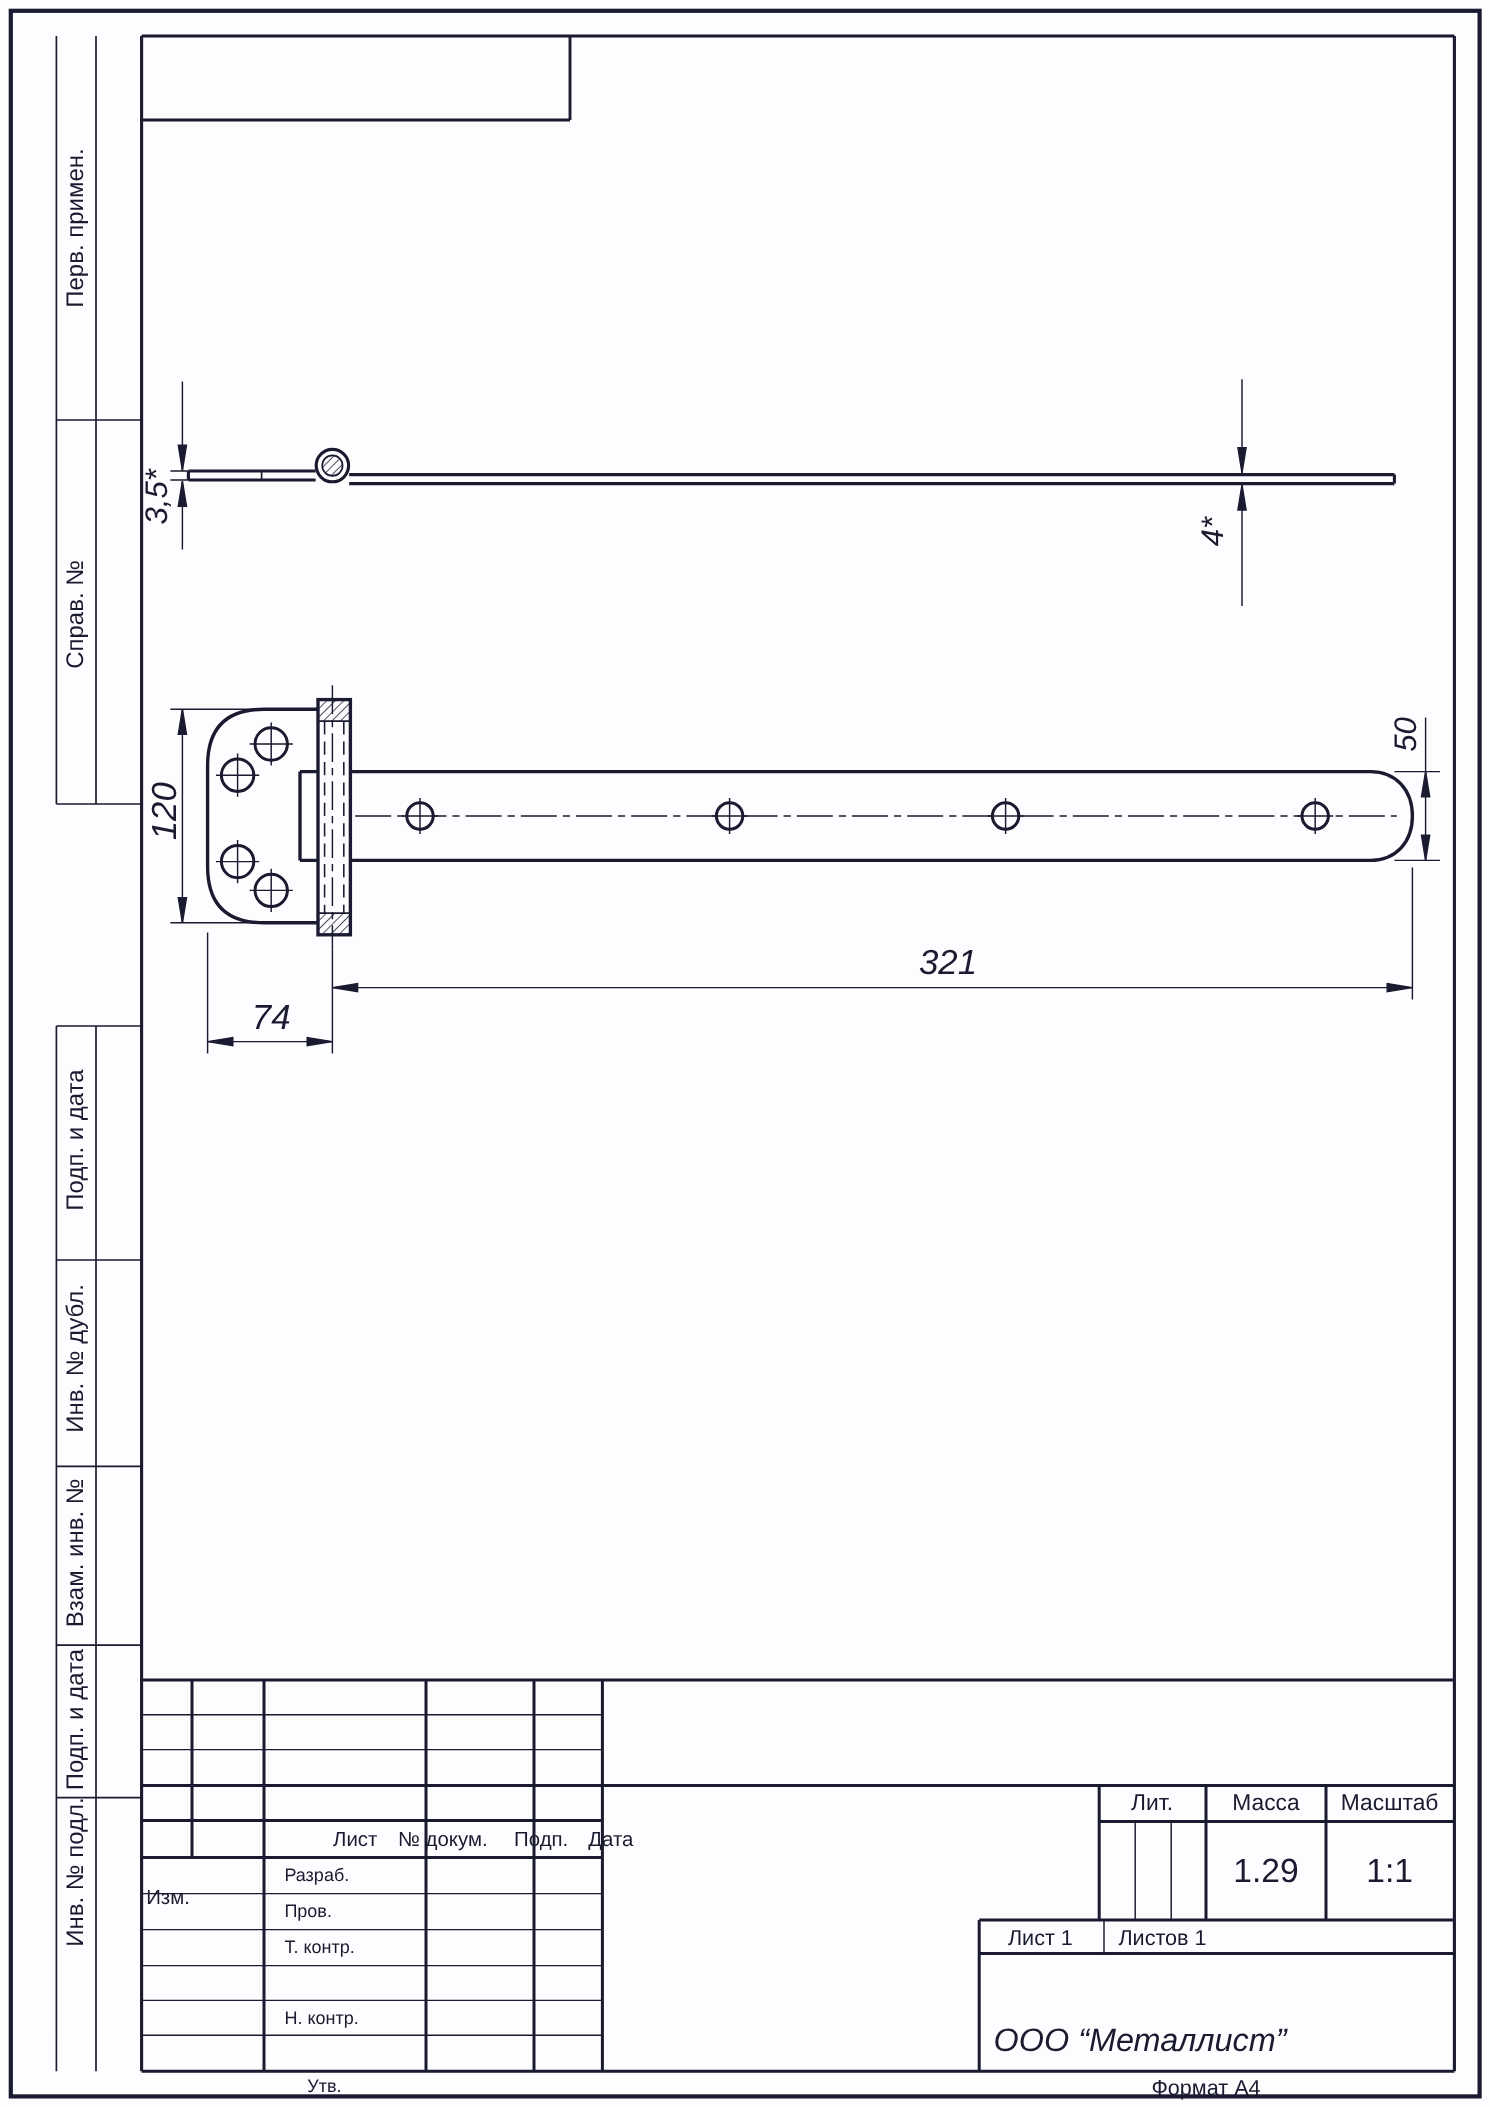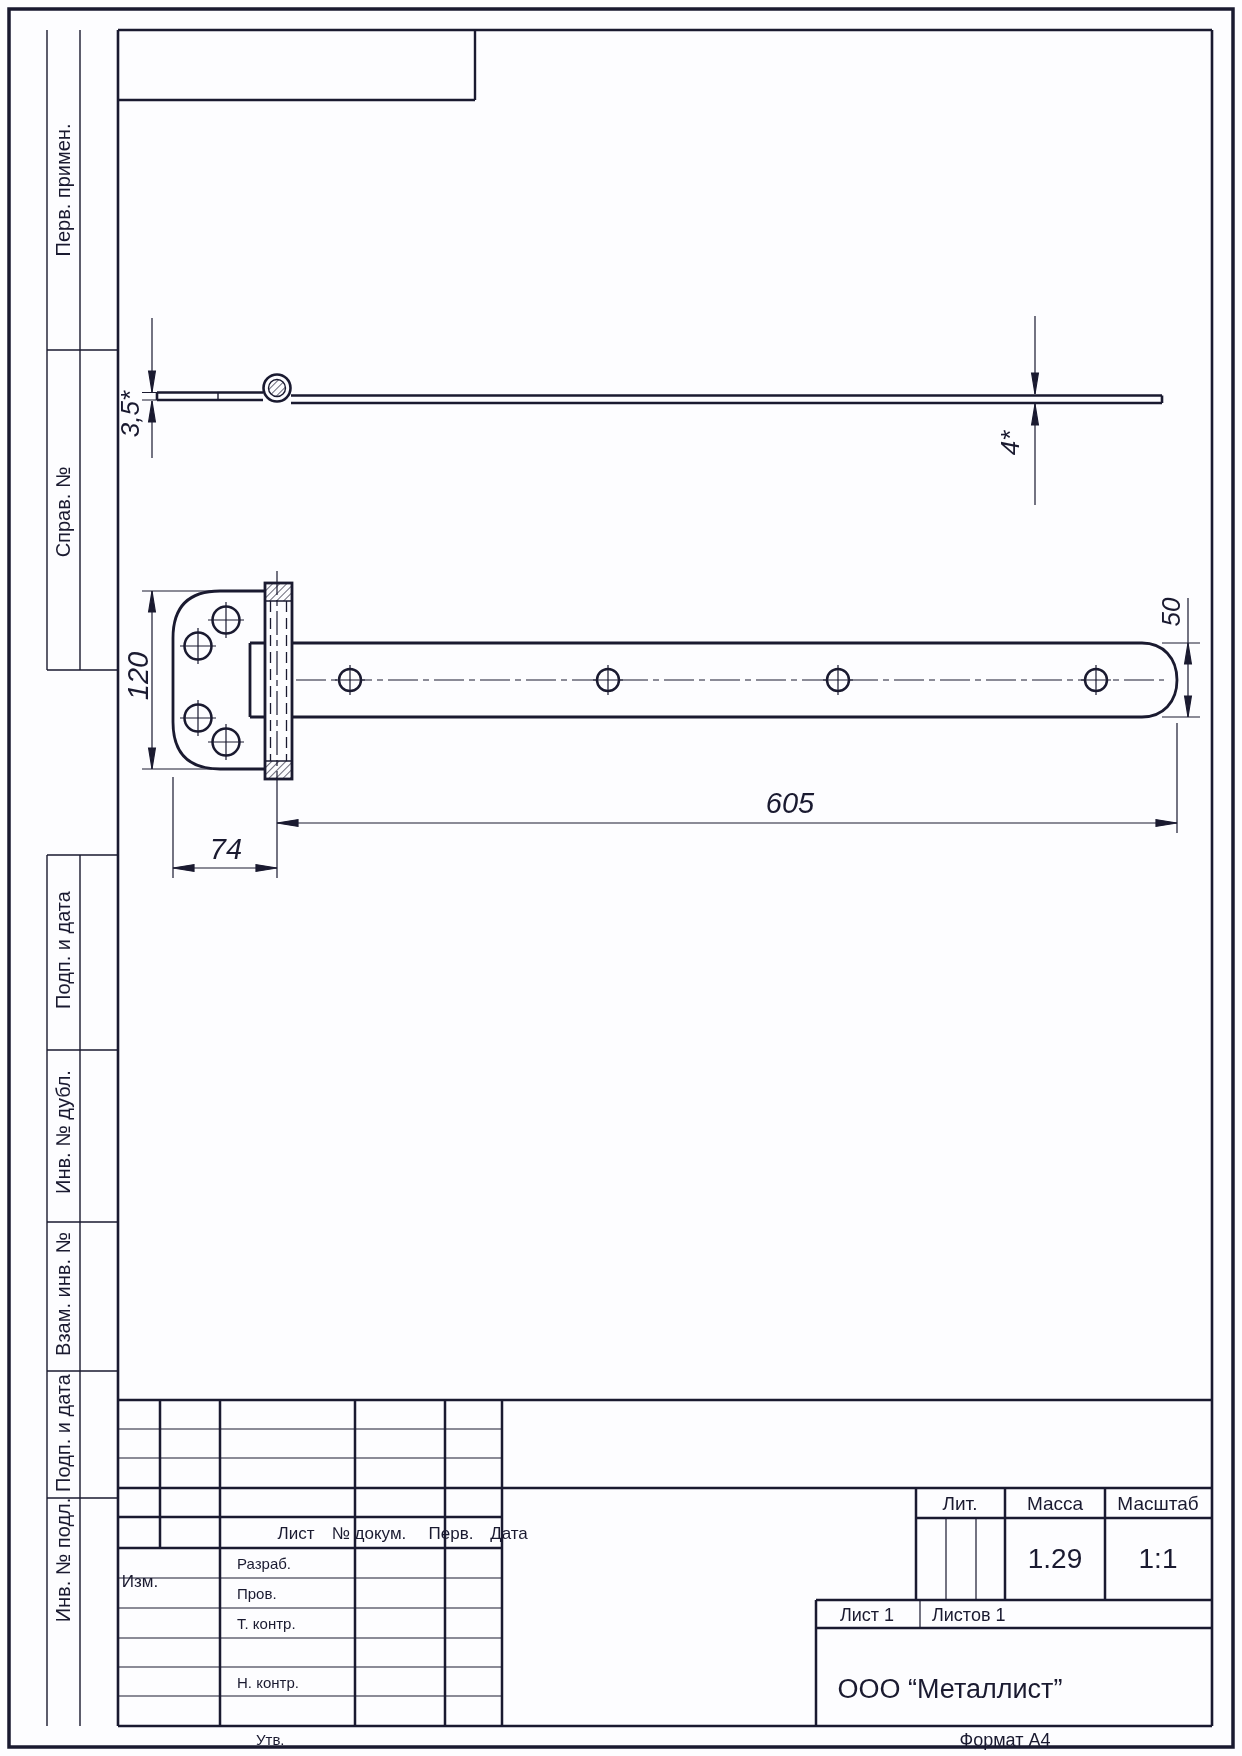--- a/index.html
+++ b/index.html
@@ -12,21 +12,21 @@
   .tl{transform:translate(0,-50%);}
   .lbl{font-size:20px;}
   .tb{font-size:17px;}
   .role{font-size:15px;}
   .hdr{font-size:19px;}
   .dim{font-style:italic;font-size:29px;}
   .dimsm{font-style:italic;font-size:26px;}
   .title{font-style:italic;font-size:30px;letter-spacing:1px;}
   .val{font-size:28px;}
   .sheet{font-size:18px;}
-  .org{font-size:27px;}
+  .org{font-style:italic;font-size:27px;margin-top:12px;}
   .fmt{font-size:18px;}
 </style>
 </head>
 <body>
 
 <div class="page">
 
 <svg width="1242" height="1756" viewBox="0 0 1242 1756">
   <defs>
     <pattern id="hatch" patternUnits="userSpaceOnUse" width="5" height="5" patternTransform="rotate(45)">
@@ -141,27 +141,27 @@
 <div class="t rot lbl" style="left:63px;top:950px;">Подп. и дата</div>
 <div class="t rot lbl" style="left:63px;top:1132px;">Инв. № дубл.</div>
 <div class="t rot lbl" style="left:63px;top:1294px;">Взам. инв. №</div>
 <div class="t rot lbl" style="left:63px;top:1433px;">Подп. и дата</div>
 <div class="t rot lbl" style="left:63px;top:1560px;">Инв. № подл.</div>
 
 <div class="t rot dimsm" style="left:130px;top:414px;">3,5*</div>
 <div class="t rot dimsm" style="left:1010px;top:443px;">4*</div>
 <div class="t rot dim" style="left:138px;top:676px;">120</div>
 <div class="t dim" style="left:226px;top:849px;">74</div>
-<div class="t dim" style="left:790px;top:803px;">605</div>
+<div class="t dim" style="left:790px;top:803px;">321</div>
 <div class="t rot dimsm" style="left:1171px;top:612px;">50</div>
 
 <div class="t tb" style="left:140px;top:1533px;margin-top:48px;">Изм.</div>
 <div class="t tb" style="left:296px;top:1533px;">Лист</div>
 <div class="t tb" style="left:369px;top:1533px;">№ докум.</div>
-<div class="t tb" style="left:451px;top:1533px;">Перв.</div>
+<div class="t tb" style="left:451px;top:1533px;">Подп.</div>
 <div class="t tb" style="left:509px;top:1533px;">Дата</div>
 
 <div class="t tl role" style="left:237px;top:1563px;">Разраб.</div>
 <div class="t tl role" style="left:237px;top:1593px;">Пров.</div>
 <div class="t tl role" style="left:237px;top:1623px;">Т. контр.</div>
 <div class="t tl role" style="left:237px;top:1682px;">Н. контр.</div>
 <div class="t tl role" style="left:256px;top:1711px;margin-top:28px;">Утв.</div>
 
 
 <div class="t hdr" style="left:960px;top:1503px;">Лит.</div>

